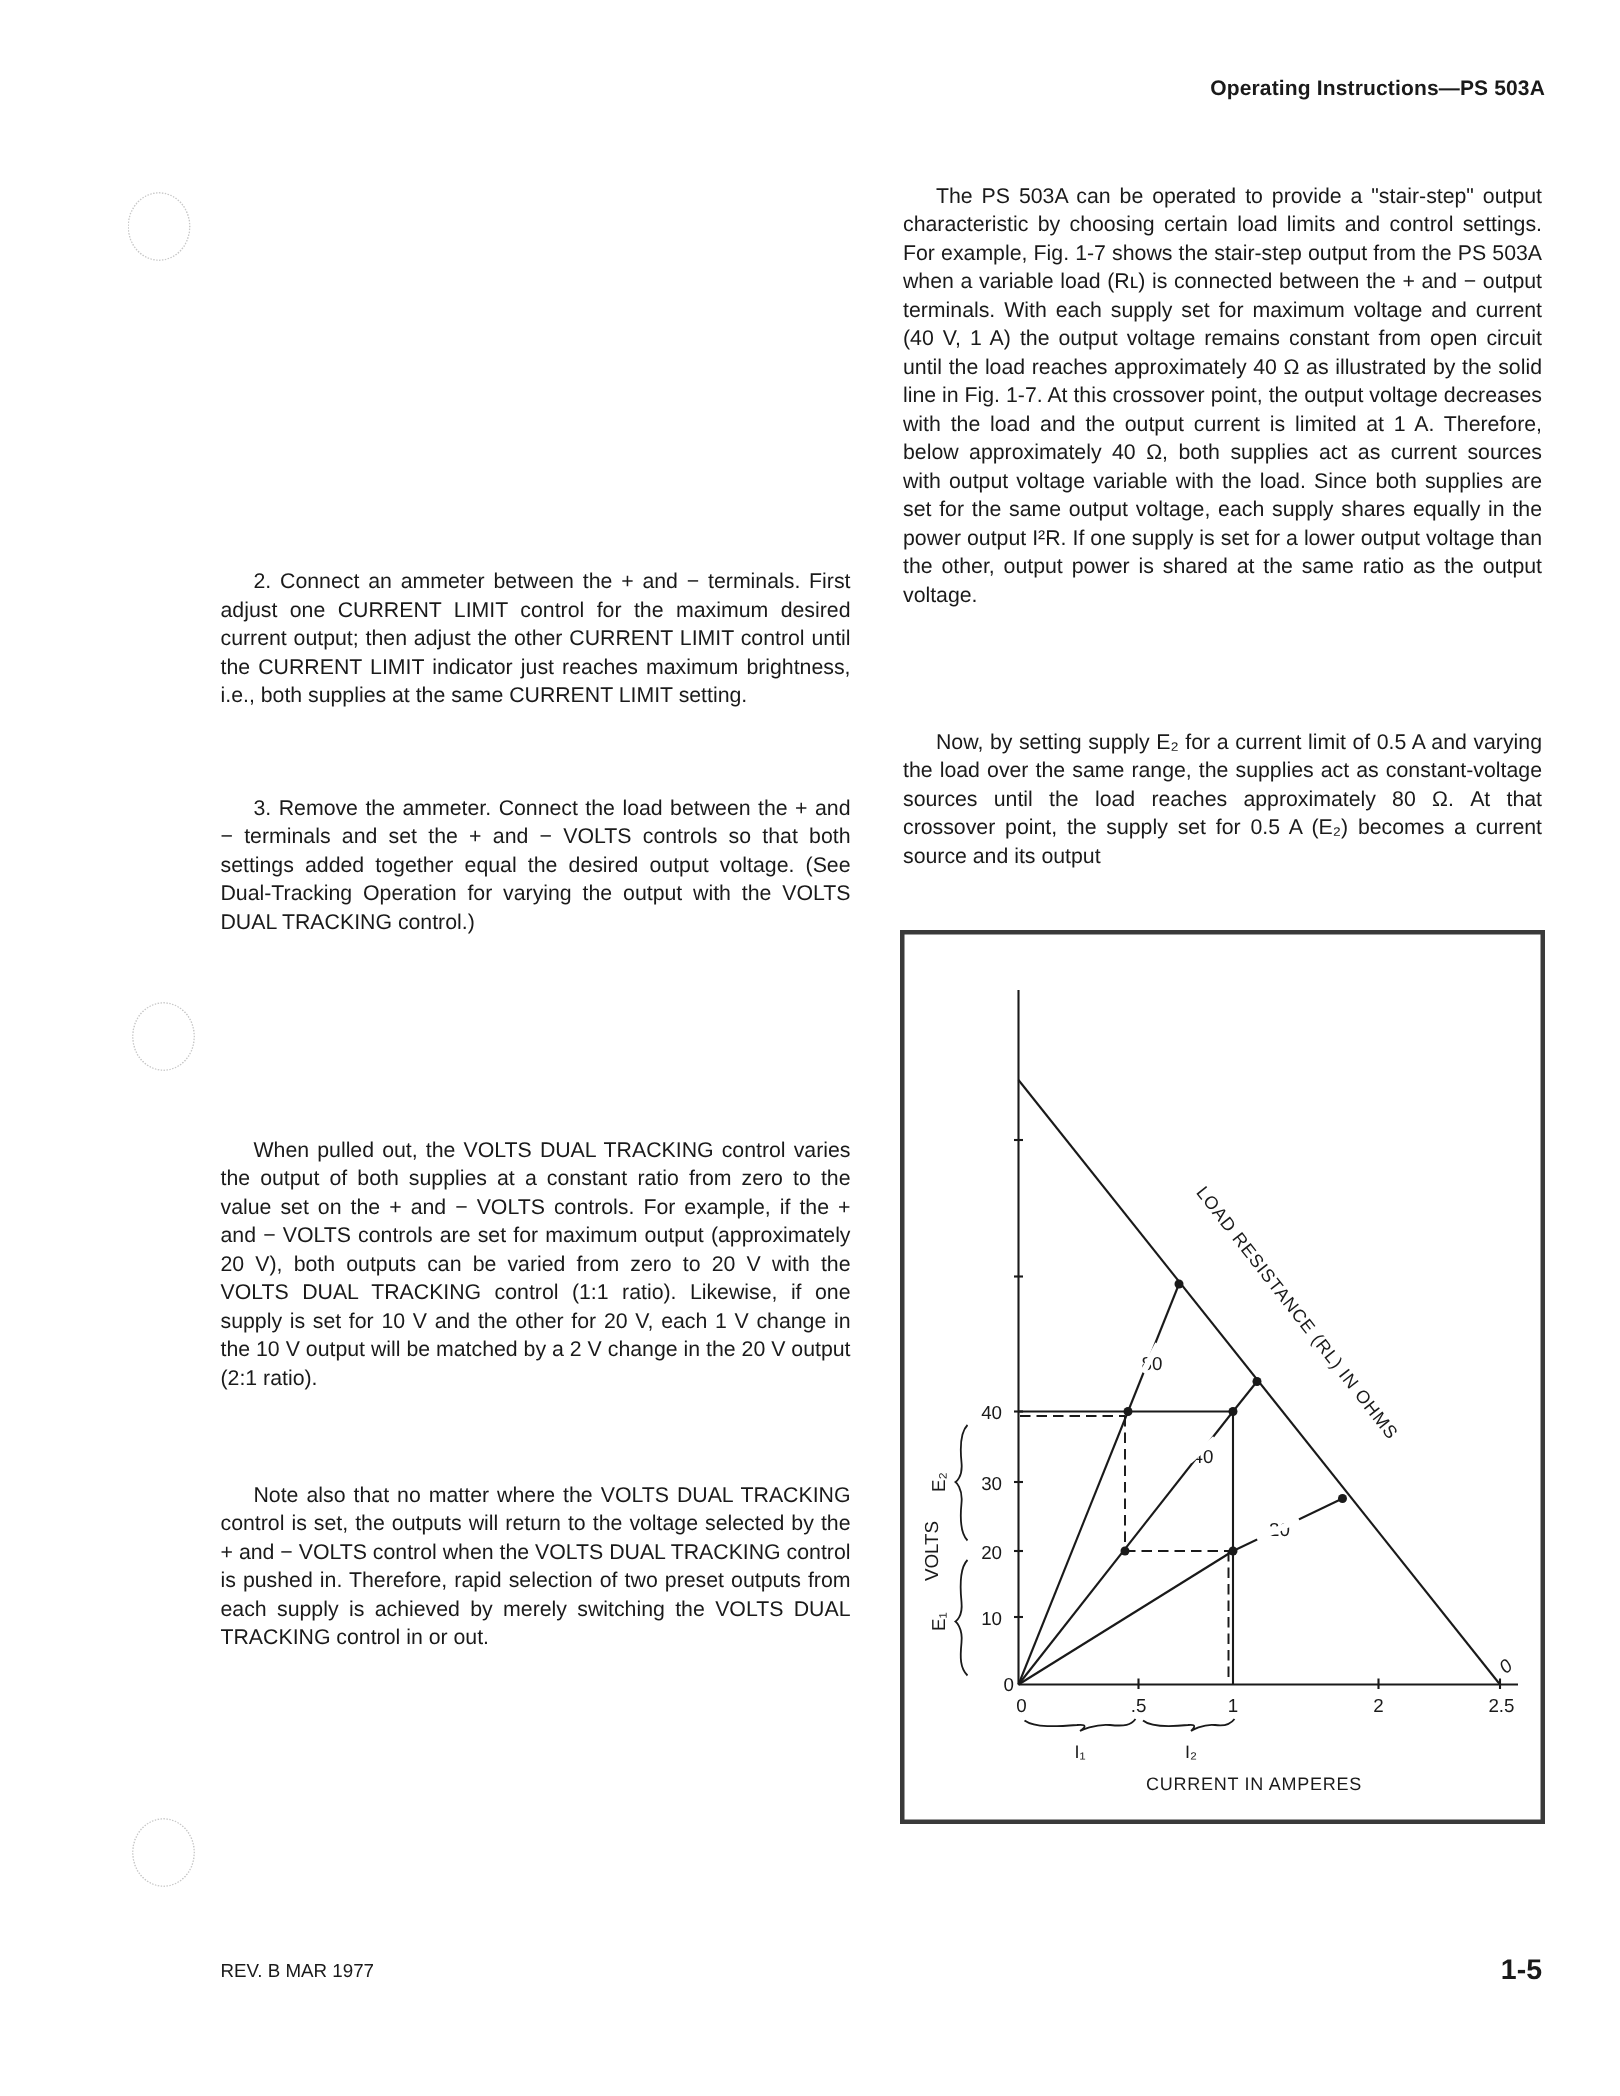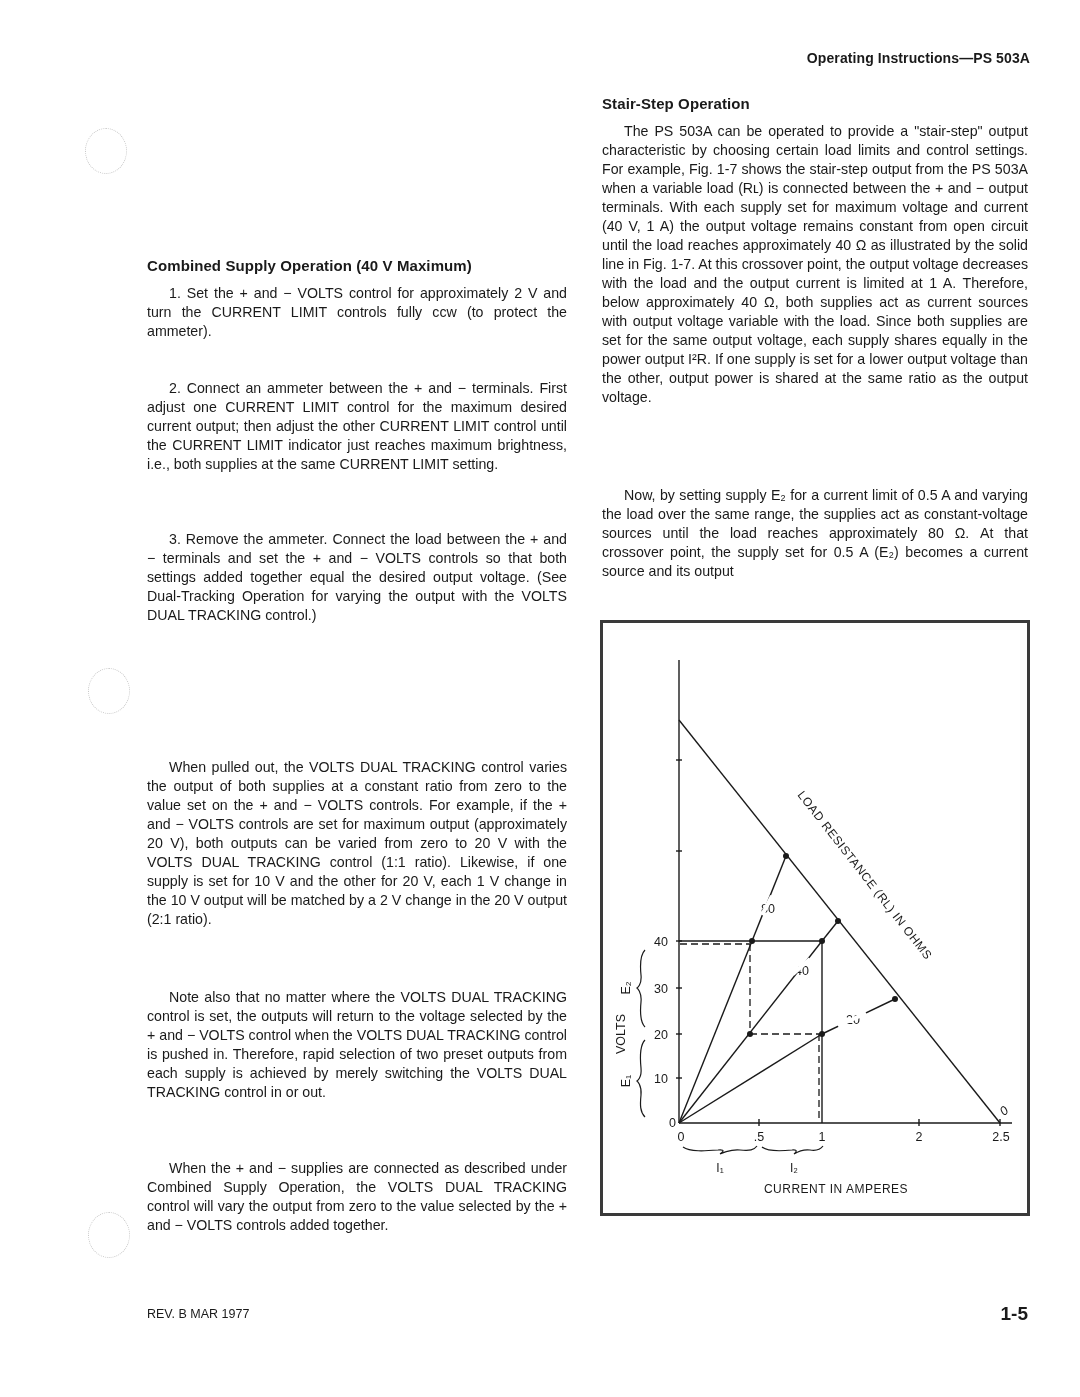--- a/index.html
+++ b/index.html
@@ -26,48 +26,36 @@
 <div class="page">
 
   <div class="ghost-circle" style="left:85px;top:128px;width:40px;height:44px;"></div>
   <div class="ghost-circle" style="left:88px;top:668px;width:40px;height:44px;"></div>
   <div class="ghost-circle" style="left:88px;top:1212px;width:40px;height:44px;"></div>
 
   <div class="running-head">Operating Instructions—PS 503A</div>
 
   <div class="col col-left" style="top:94px;height:1170px;">
 
-    <div class="blk" style="top:162px;">
-      <h2 class="section-heading">Combined Supply Operation (40 V Maximum)</h2>
-    </div>
-    <div class="blk" style="top:190px;">
-      <p class="para">1. Set the + and − VOLTS control for approximately 2 V and turn the CURRENT LIMIT controls fully ccw (to protect the ammeter).</p>
-    </div>
     <div class="blk" style="top:285px;">
       <p class="para">2. Connect an ammeter between the + and − terminals. First adjust one CURRENT LIMIT control for the maximum desired current output; then adjust the other CURRENT LIMIT control until the CURRENT LIMIT indicator just reaches maximum brightness, i.e., both supplies at the same CURRENT LIMIT setting.</p>
     </div>
     <div class="blk" style="top:436px;">
       <p class="para">3. Remove the ammeter. Connect the load between the + and − terminals and set the + and − VOLTS controls so that both settings added together equal the desired output voltage. (See Dual-Tracking Operation for varying the output with the VOLTS DUAL TRACKING control.)</p>
     </div>
 
     <div class="blk" style="top:664px;">
       <p class="para">When pulled out, the VOLTS DUAL TRACKING control varies the output of both supplies at a constant ratio from zero to the value set on the + and − VOLTS controls. For example, if the + and − VOLTS controls are set for maximum output (approximately 20 V), both outputs can be varied from zero to 20 V with the VOLTS DUAL TRACKING control (1:1 ratio). Likewise, if one supply is set for 10 V and the other for 20 V, each 1 V change in the 10 V output will be matched by a 2 V change in the 20 V output (2:1 ratio).</p>
     </div>
     <div class="blk" style="top:894px;">
       <p class="para">Note also that no matter where the VOLTS DUAL TRACKING control is set, the outputs will return to the voltage selected by the + and − VOLTS control when the VOLTS DUAL TRACKING control is pushed in. Therefore, rapid selection of two preset outputs from each supply is achieved by merely switching the VOLTS DUAL TRACKING control in or out.</p>
     </div>
-    <div class="blk" style="top:1065px;">
-      <p class="para">When the + and − supplies are connected as described under Combined Supply Operation, the VOLTS DUAL TRACKING control will vary the output from zero to the value selected by the + and − VOLTS controls added together.</p>
-    </div>
   </div>
 
   <div class="col col-right" style="top:94px;height:500px;">
-    <div class="blk" style="top:0;">
-      <h2 class="section-heading">Stair-Step Operation</h2>
-    </div>
     <div class="blk" style="top:28px;">
       <p class="para">The PS 503A can be operated to provide a "stair-step" output characteristic by choosing certain load limits and control settings. For example, Fig. 1-7 shows the stair-step output from the PS 503A when a variable load (Rʟ) is connected between the + and − output terminals. With each supply set for maximum voltage and current (40 V, 1 A) the output voltage remains constant from open circuit until the load reaches approximately 40 Ω as illustrated by the solid line in Fig. 1-7. At this crossover point, the output voltage decreases with the load and the output current is limited at 1 A. Therefore, below approximately 40 Ω, both supplies act as current sources with output voltage variable with the load. Since both supplies are set for the same output voltage, each supply shares equally in the power output I²R. If one supply is set for a lower output voltage than the other, output power is shared at the same ratio as the output voltage.</p>
     </div>
     <div class="blk" style="top:392px;">
       <p class="para">Now, by setting supply E₂ for a current limit of 0.5 A and varying the load over the same range, the supplies act as constant-voltage sources until the load reaches approximately 80 Ω. At that crossover point, the supply set for 0.5 A (E₂) becomes a current source and its output</p>
     </div>
   </div>
 
   <div class="figure-frame"></div>
   <svg class="figure-svg" viewBox="600 620 430 596" width="430" height="596" xmlns="http://www.w3.org/2000/svg">

